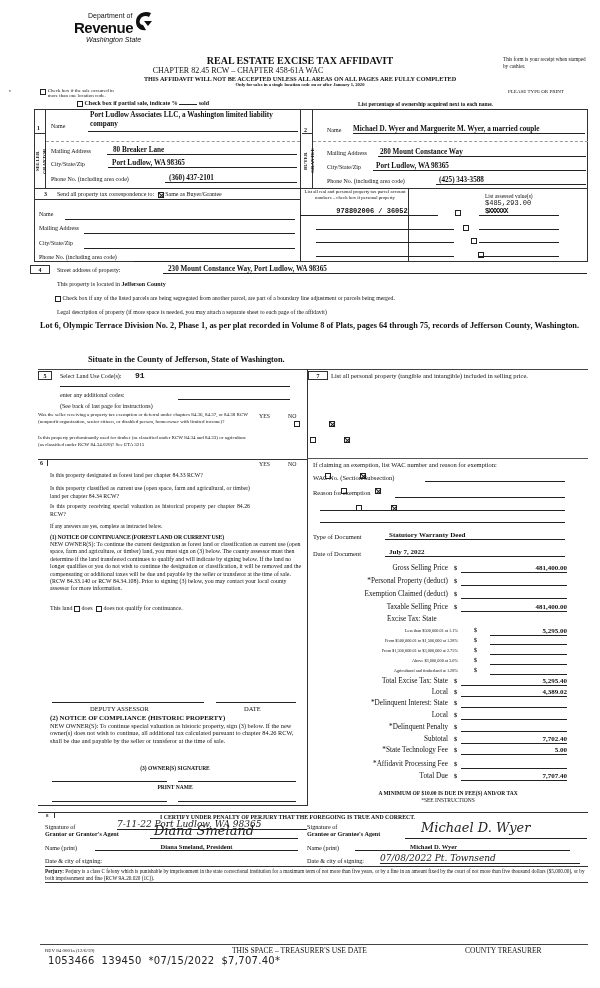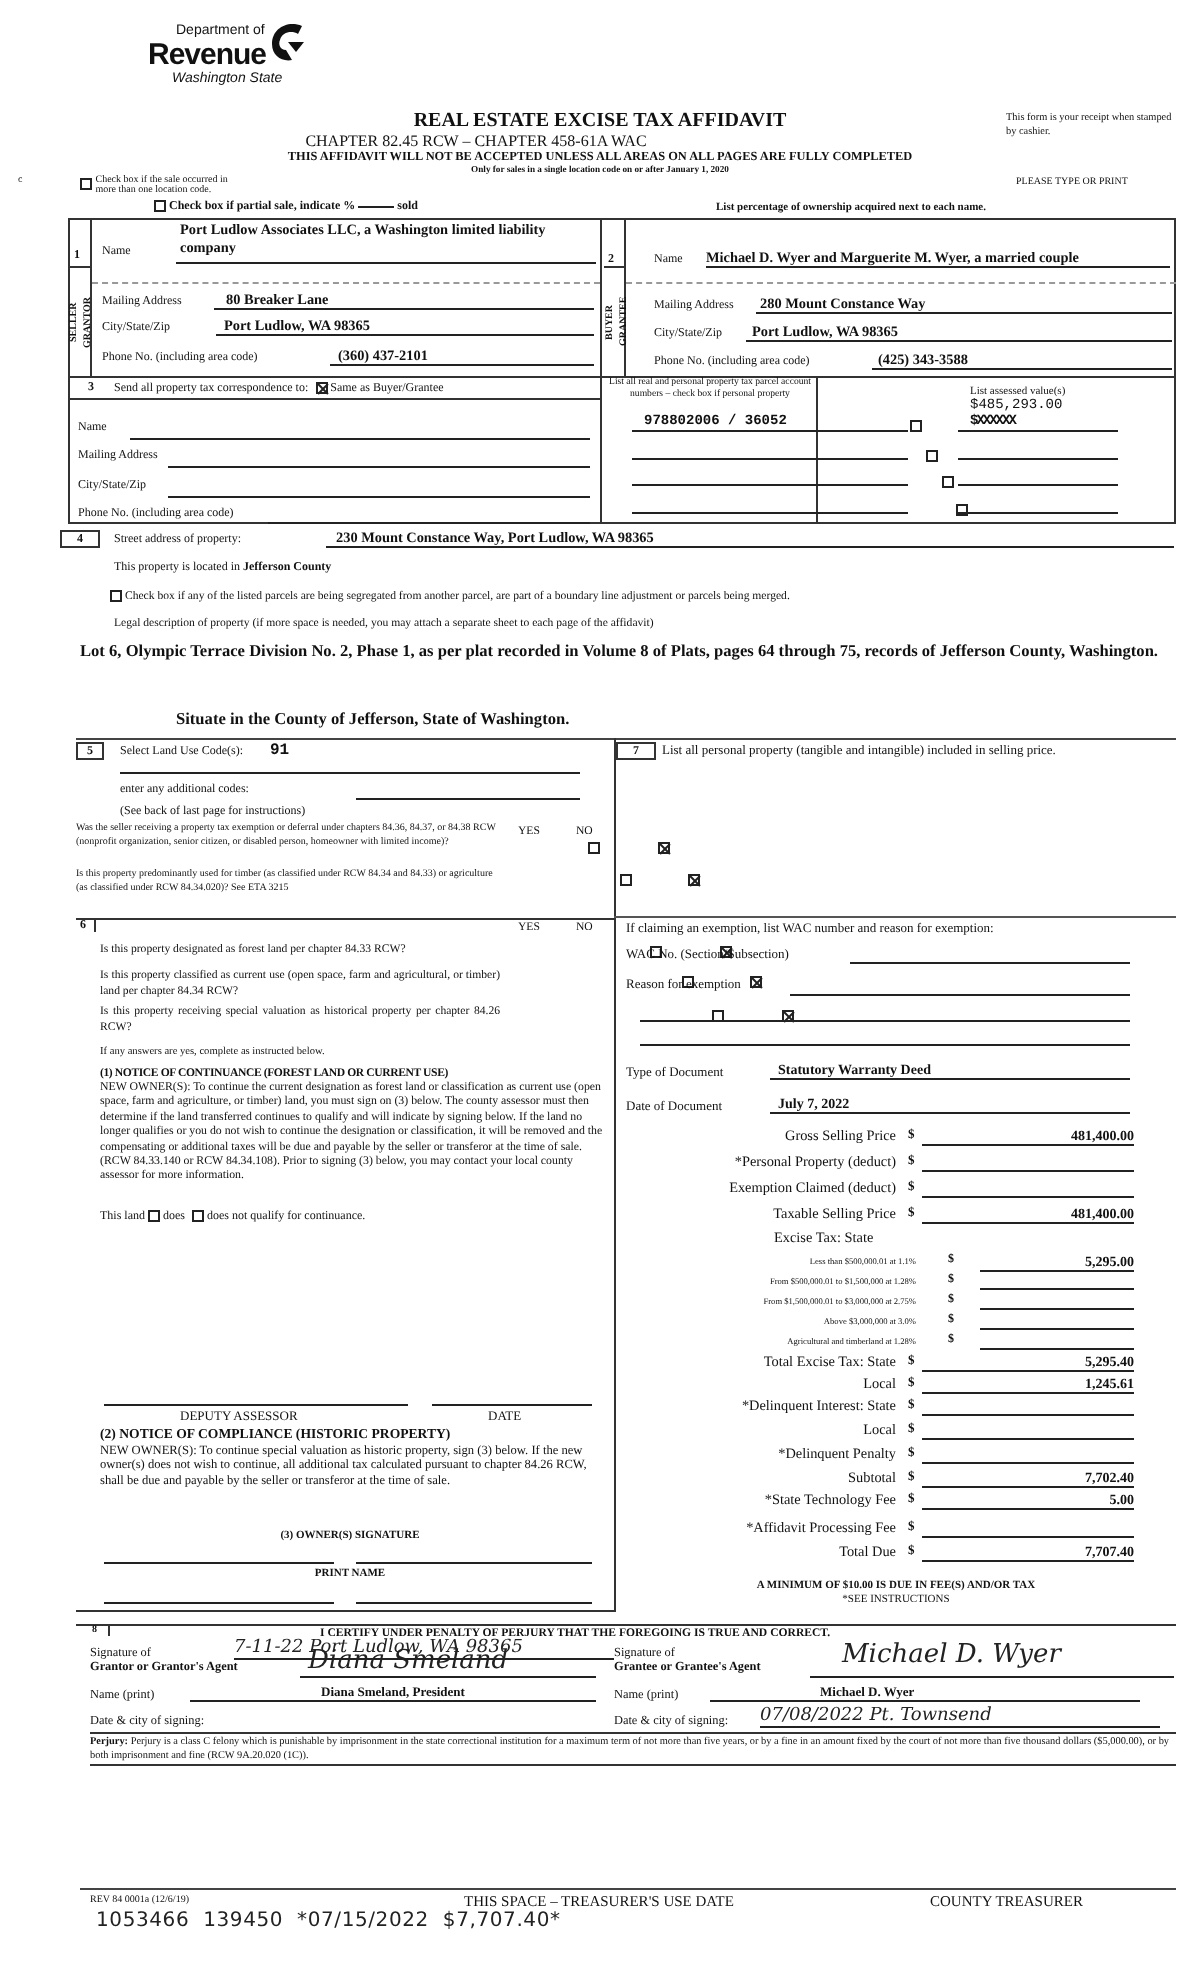--- a/index.html
+++ b/index.html
@@ -109,21 +109,21 @@
 <div class="abs ul" style="left:84px;top:248px;width:211px;"></div>
 <div class="abs" style="left:39px;top:254px;font-size:6px;">Phone No. (including area code)</div>
 <div class="abs ul" style="left:134px;top:261px;width:161px;"></div>
 
 
 <div class="abs" style="left:408px;top:188px;width:1px;height:74px;background:#333;"></div>
 <div class="abs" style="left:303px;top:189px;width:104px;font-size:4.8px;line-height:6px;text-align:center;">List all real and personal property tax parcel account numbers – check box if personal property</div>
 <div class="abs" style="left:485px;top:193px;font-size:5.5px;">List assessed value(s)</div>
 <div class="abs mono" style="left:485px;top:199px;font-size:7px;">$485,293.00</div>
 
-<div class="abs mono b ul" style="left:316px;top:207px;width:138px;font-size:7px;padding-left:6px;">978802006  / 36052</div>
+<div class="abs mono b ul" style="left:300px;top:207px;width:138px;font-size:7px;padding-left:6px;text-align:center;">978802006  / 36052</div>
 <span class="abs cb" style="left:455px;top:209px;"></span>
 <div class="abs mono b ul" style="left:479px;top:207px;width:80px;font-size:7px;padding-left:6px;letter-spacing:-1px;">$XXXXXX</div>
 
 <div class="abs ul" style="left:316px;top:229px;width:138px;"></div>
 <span class="abs cb" style="left:455px;top:224px;"></span>
 <div class="abs ul" style="left:479px;top:229px;width:80px;"></div>
 <div class="abs ul" style="left:316px;top:242px;width:138px;"></div>
 <span class="abs cb" style="left:455px;top:237px;"></span>
 <div class="abs ul" style="left:479px;top:242px;width:80px;"></div>
 <div class="abs ul" style="left:316px;top:256px;width:138px;"></div>
@@ -276,21 +276,21 @@
 
 
 <div class="abs" style="left:310px;top:677px;width:260px;height:10px;">
   <div class="abs row-r" style="right:122px;top:0;font-size:7.2px;white-space:nowrap;">Total Excise Tax: State</div>
   <div class="abs b" style="left:144px;top:0;font-size:6.5px;">$</div>
   <div class="abs b ul row-r" style="left:151px;top:0;width:106px;font-size:7px;">5,295.40</div>
 </div>
 <div class="abs" style="left:310px;top:688px;width:260px;height:10px;">
   <div class="abs row-r" style="right:122px;top:0;font-size:7.2px;white-space:nowrap;">Local</div>
   <div class="abs b" style="left:144px;top:0;font-size:6.5px;">$</div>
-  <div class="abs b ul row-r" style="left:151px;top:0;width:106px;font-size:7px;">1,245.61</div>
+  <div class="abs b ul row-r" style="left:151px;top:0;width:106px;font-size:7px;">4,389.02</div>
 </div>
 <div class="abs" style="left:310px;top:699px;width:260px;height:10px;">
   <div class="abs row-r" style="right:122px;top:0;font-size:7.2px;white-space:nowrap;">*Delinquent Interest: State</div>
   <div class="abs b" style="left:144px;top:0;font-size:6.5px;">$</div>
   <div class="abs b ul row-r" style="left:151px;top:0;width:106px;height:9px;font-size:7px;"></div>
 </div>
 <div class="abs" style="left:310px;top:711px;width:260px;height:10px;">
   <div class="abs row-r" style="right:122px;top:0;font-size:7.2px;white-space:nowrap;">Local</div>
   <div class="abs b" style="left:144px;top:0;font-size:6.5px;">$</div>
   <div class="abs b ul row-r" style="left:151px;top:0;width:106px;height:9px;font-size:7px;"></div>

